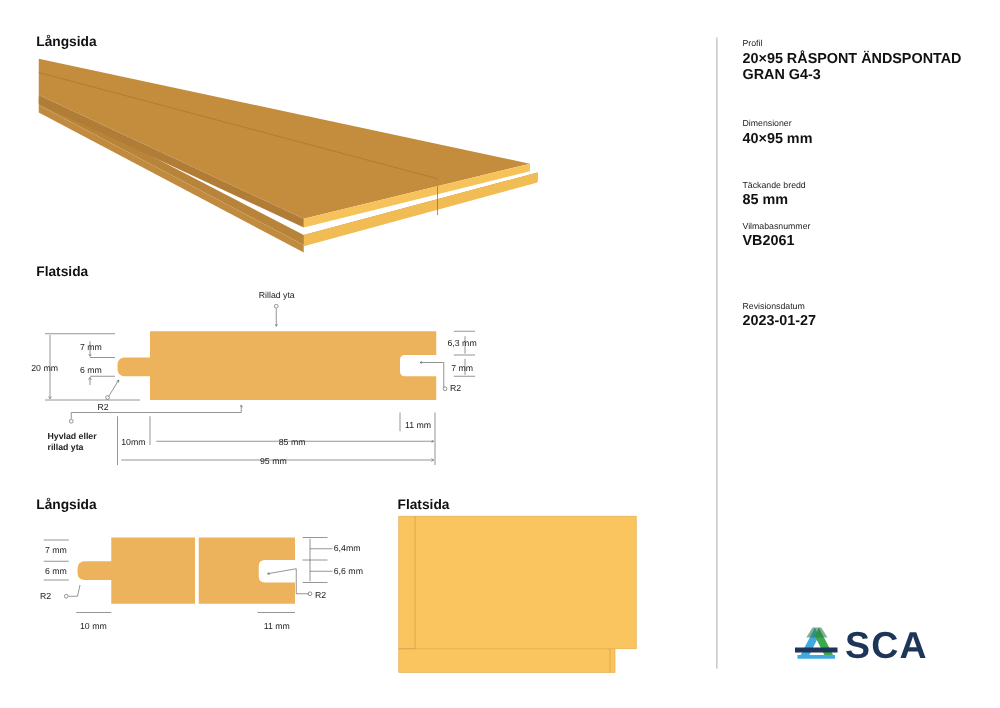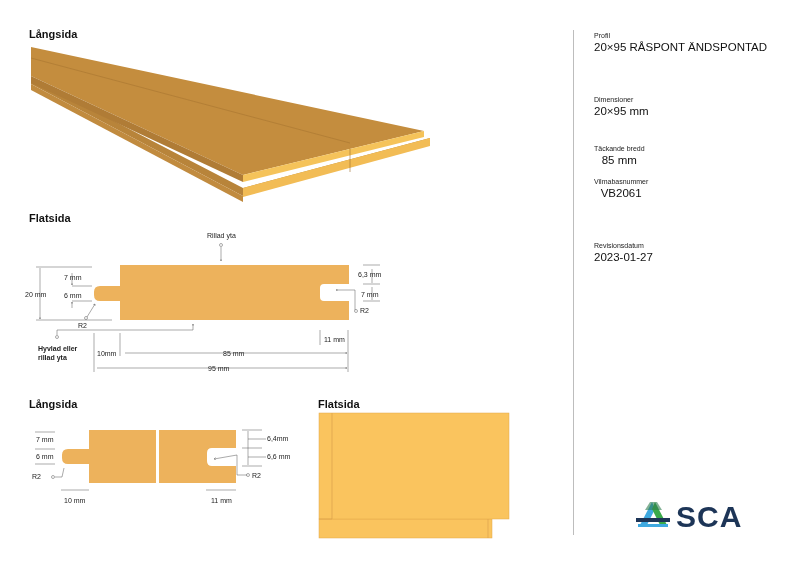--- a/index.html
+++ b/index.html
@@ -1,21 +1,21 @@
 <!DOCTYPE html>
 <html><head>
 <meta charset="utf-8">
 <style>
   html, body { margin:0; padding:0; background:#ffffff; }
   body { width:800px; height:566px; position:relative; overflow:hidden; font-family:"Liberation Sans", sans-serif; color:#1a1a1a; }
   .section-title { position:absolute; font-size:11px; font-weight:bold; color:#111; }
   .divider { position:absolute; left:573px; top:30px; width:1px; height:505px; background:#bdbdbd; }
   .info { position:absolute; left:594px; }
   .info .lbl { font-size:7px; color:#222; margin-bottom:2px; }
-  .info .val { font-size:11.5px; font-weight:normal; line-height:13px; color:#111;text-align:center; }
+  .info .val { font-size:11.5px; font-weight:bold; line-height:13px; color:#111; }
   svg { position:absolute; left:0; top:0; }
   .dim { font-family:"Liberation Sans", sans-serif; font-size:7px; fill:#222; }
   .logo-text { position:absolute; left:676px; top:500px; font-size:30px; font-weight:bold; color:#1d3557; letter-spacing:1px; }
 </style>
 </head>
 <body>
 
 <div class="section-title" style="left:29px;top:28px;text-align:right;">Långsida</div>
 <div class="section-title" style="left:29px;top:212px;">Flatsida</div>
 <div class="section-title" style="left:29px;top:398px;">Långsida</div>
@@ -134,24 +134,25 @@
     <rect x="638" y="524" width="30" height="3" fill="#3FA9E0"></rect>
     <polygon points="645,510 650,502 657,502 662,510" fill="#2E7D4F" opacity="0.6"></polygon>
   </g>
 </svg>
 
 <div class="divider"></div>
 
 <div class="info" style="top:32px;">
   <div class="lbl">Profil</div>
   <div class="val">20×95 RÅSPONT ÄNDSPONTAD</div>
+  <div class="val">GRAN G4-3</div>
 </div>
 <div class="info" style="top:96px;">
   <div class="lbl">Dimensioner</div>
-  <div class="val">20×95 mm</div>
+  <div class="val">40×95 mm</div>
 </div>
 <div class="info" style="top:145px;">
   <div class="lbl">Täckande bredd</div>
   <div class="val">85 mm</div>
 </div>
 <div class="info" style="top:178px;">
   <div class="lbl">Vilmabasnummer</div>
   <div class="val">VB2061</div>
 </div>
 <div class="info" style="top:242px;">

